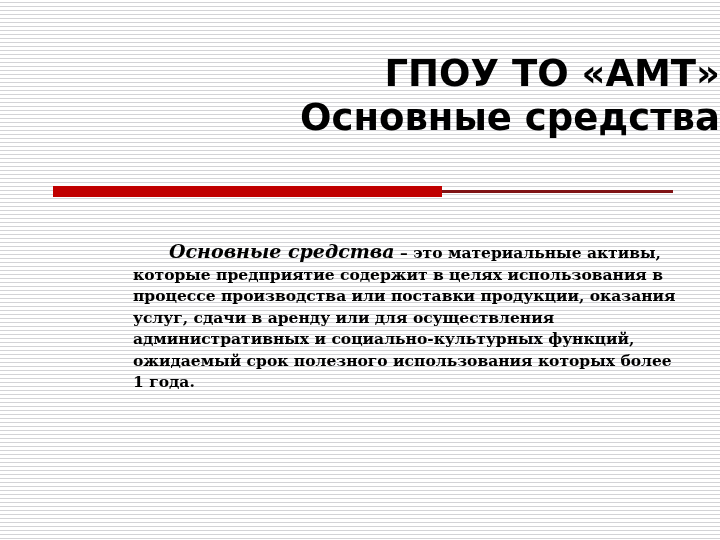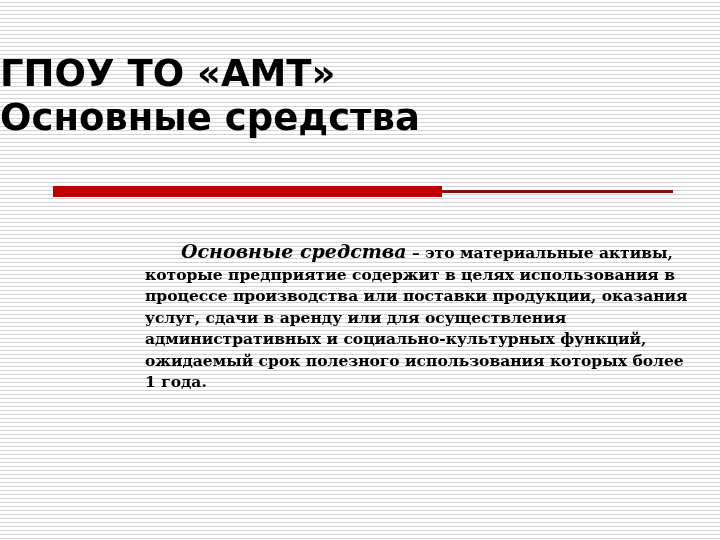--- a/index.html
+++ b/index.html
@@ -31,21 +31,21 @@
         #ffffff 4px);
     overflow: hidden;
   }
 
   
   .title-block {
     position: absolute;
     left: 0;
     top: 52px;
     width: 720px;
-    text-align: left;
+    text-align: right;
   }
   .title-line {
     font-family: "DejaVu Sans", "Liberation Sans", sans-serif;
     font-weight: bold;
     font-size: 37px;
     line-height: 44px;
     color: #000000;
     letter-spacing: 0px;
     white-space: nowrap;
   }
@@ -71,21 +71,21 @@
     left: 0;
     top: 0;
     width: 389px;
     height: 11px;
     background: #c00000;
   }
 
   
   .body-block {
     position: absolute;
-    left: 145px;
+    left: 133px;
     top: 241px;
     width: 548px;
   }
   .body-text {
     font-family: "DejaVu Serif", "Liberation Serif", serif;
     font-weight: bold;
     font-size: 15.5px;
     line-height: 21.5px;
     color: #000000;
     text-indent: 36px;

